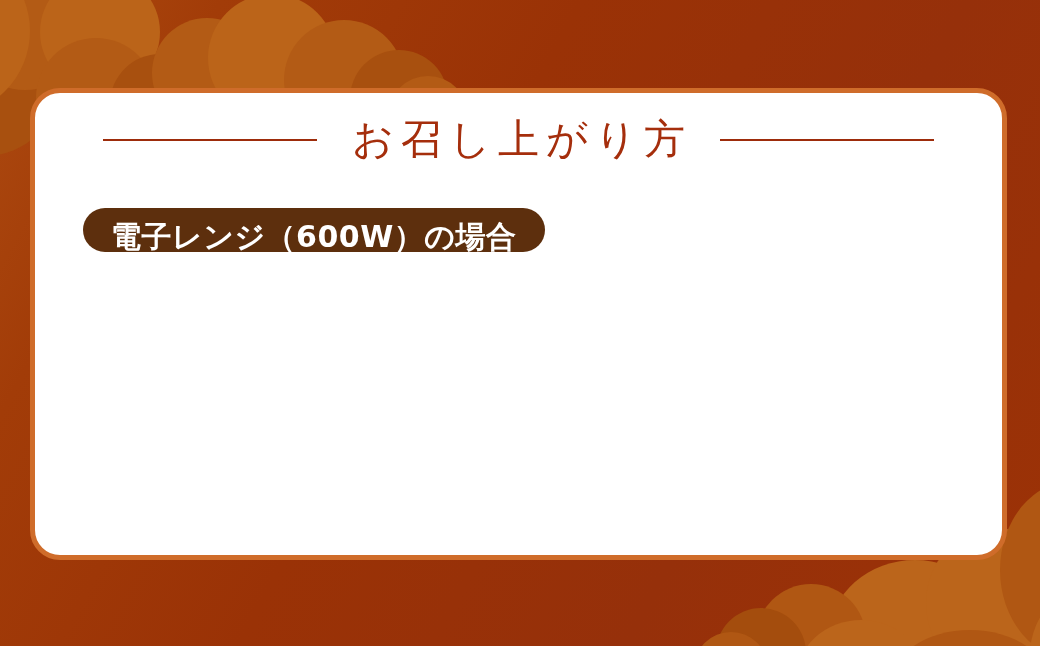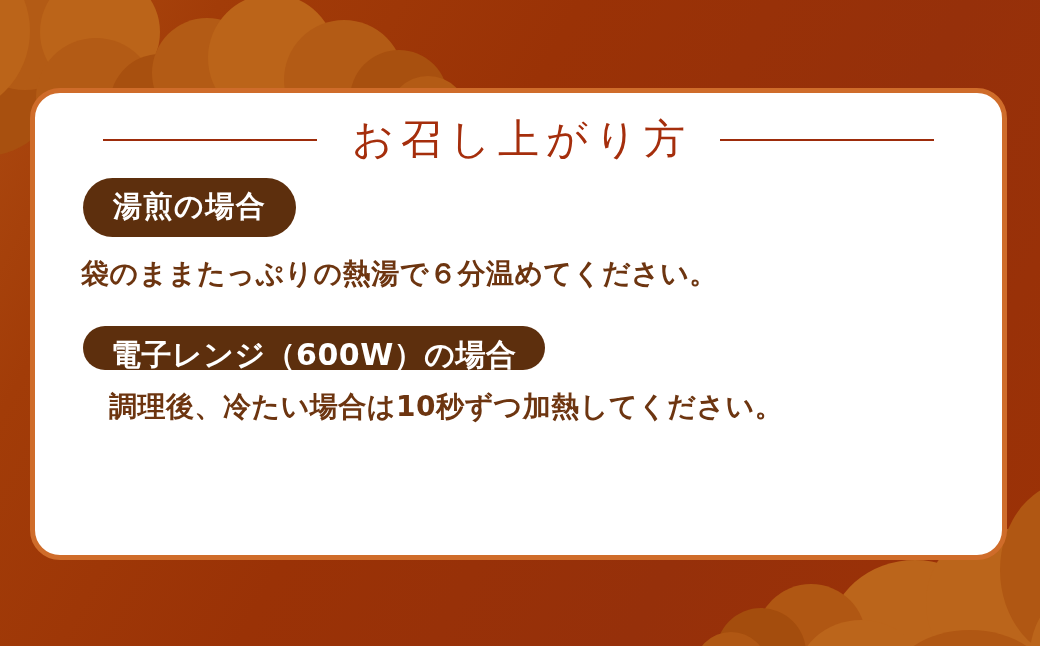--- a/index.html
+++ b/index.html
@@ -173,25 +173,20 @@
   <div class="card">
 
     <div class="heading">
       <span class="rule"></span>
       <span class="heading-title">お召し上がり方</span>
       <span class="rule"></span>
     </div>
 
     <div class="sections">
 
-      <div class="section sec-1">
-        <div class="badge">湯煎の場合</div>
-        <p class="body-text">袋のままたっぷりの熱湯で６分温めてください。</p>
-      </div>
 
       <div class="section sec-2">
         <div class="badge wide">電子レンジ（600W）の場合</div>
-        <p class="body-text indent">調理後、冷たい場合は10秒ずつ加熱してください。</p>
       </div>
 
     </div>
   </div>
 </div>
 
 </body></html>

